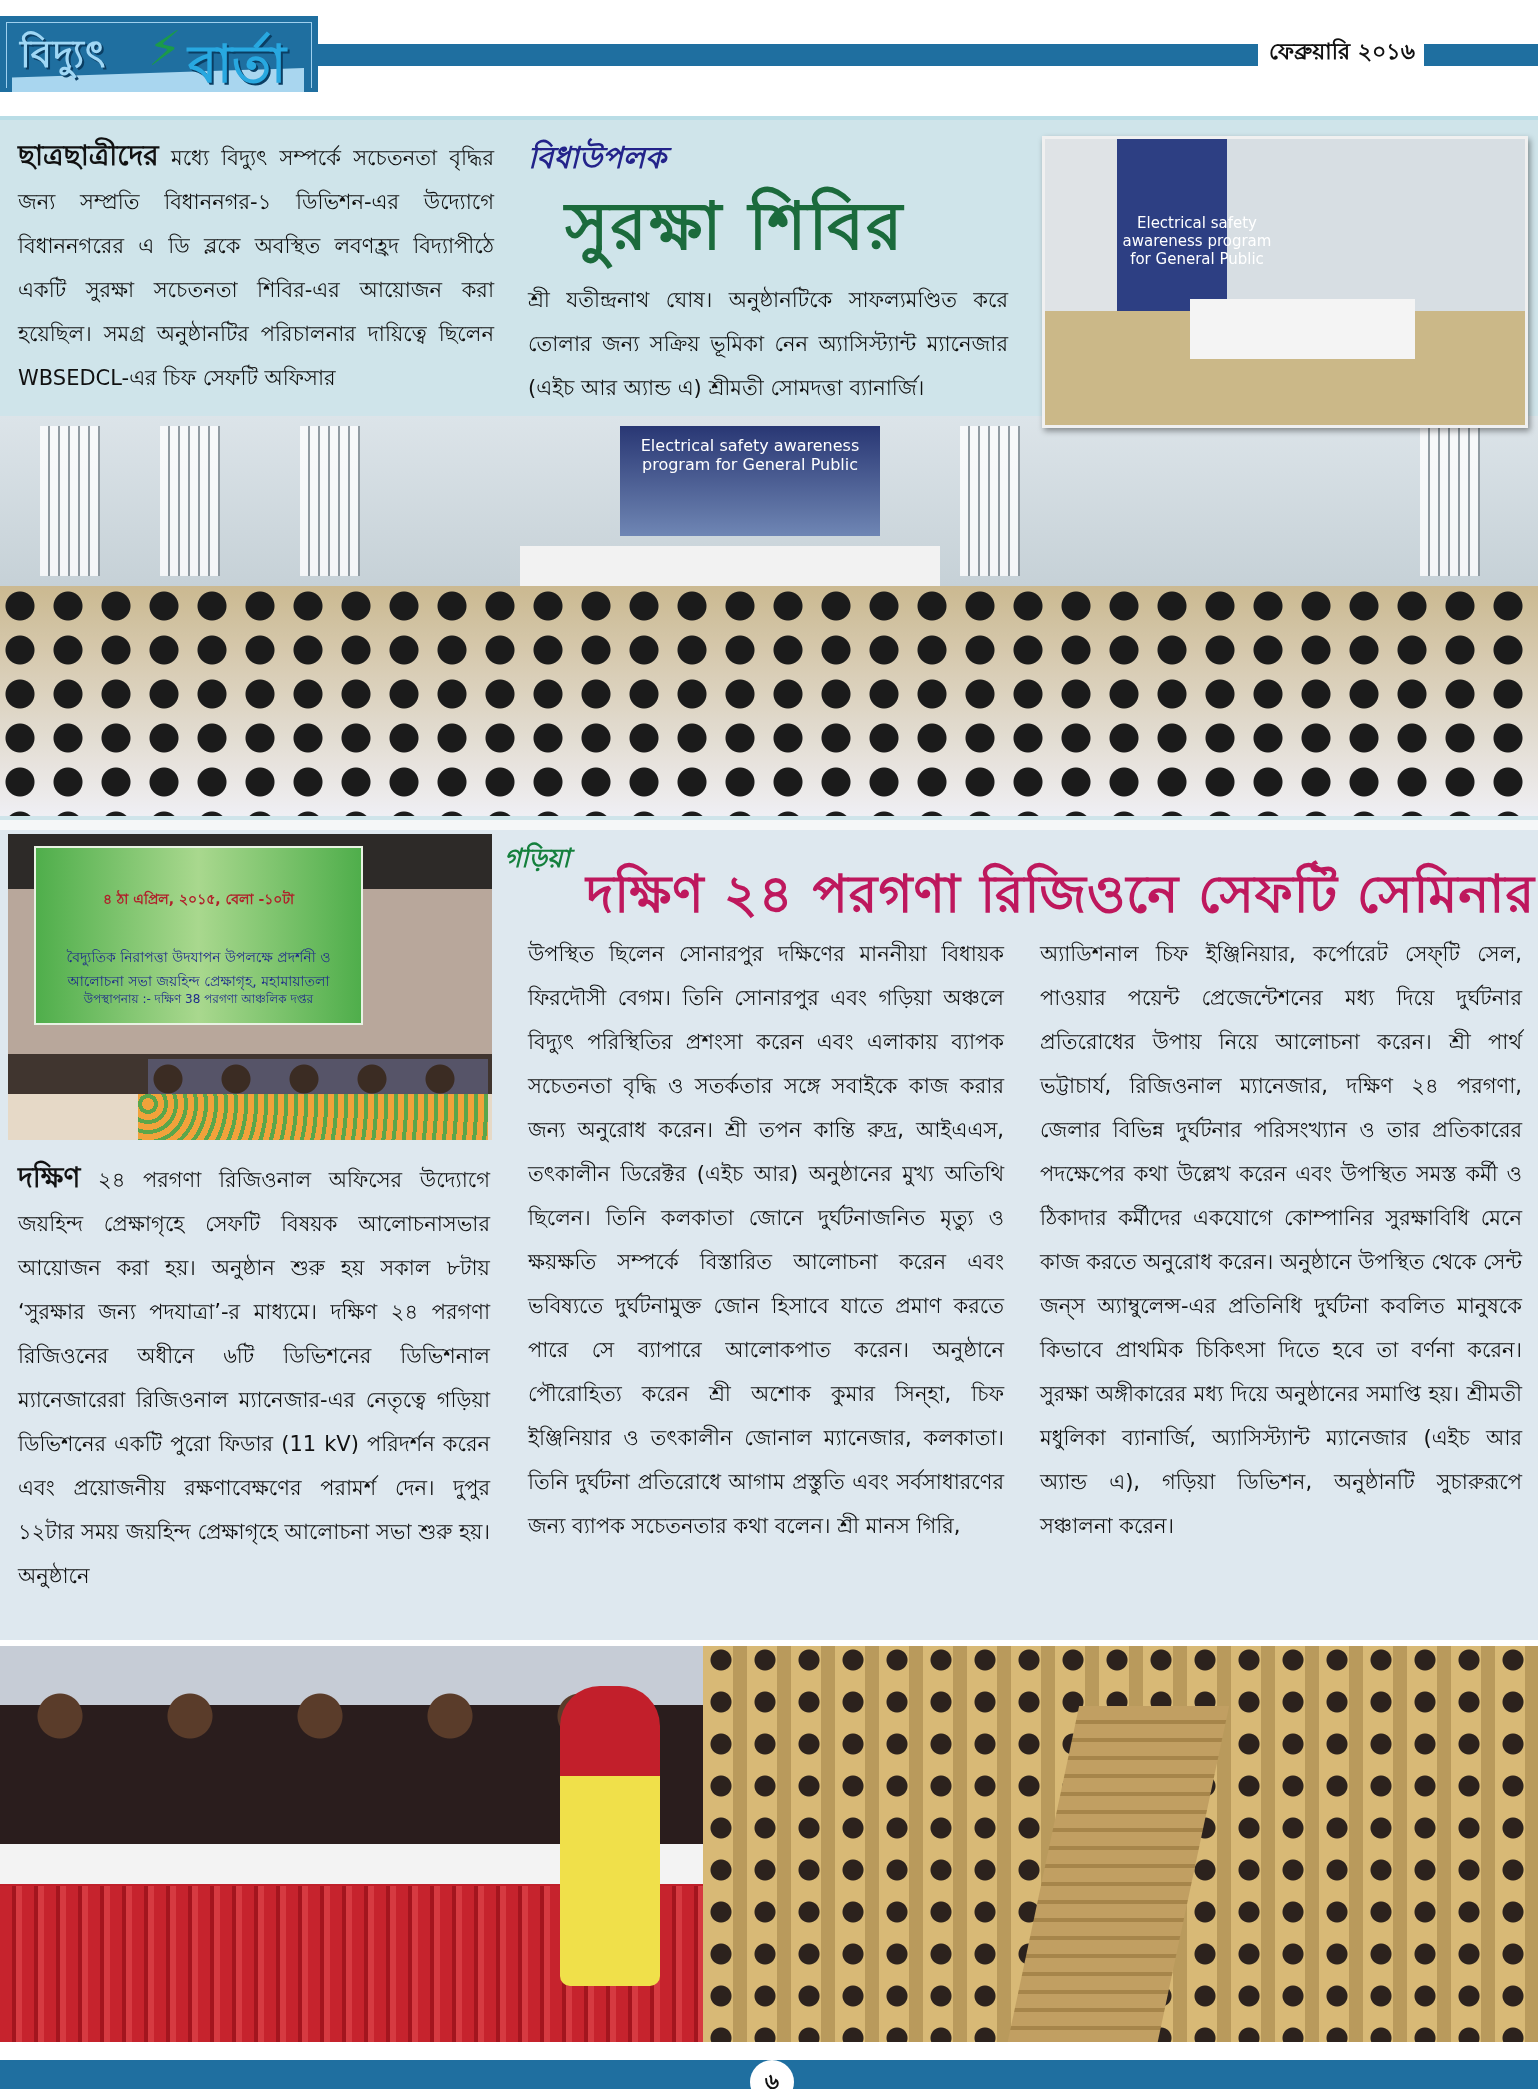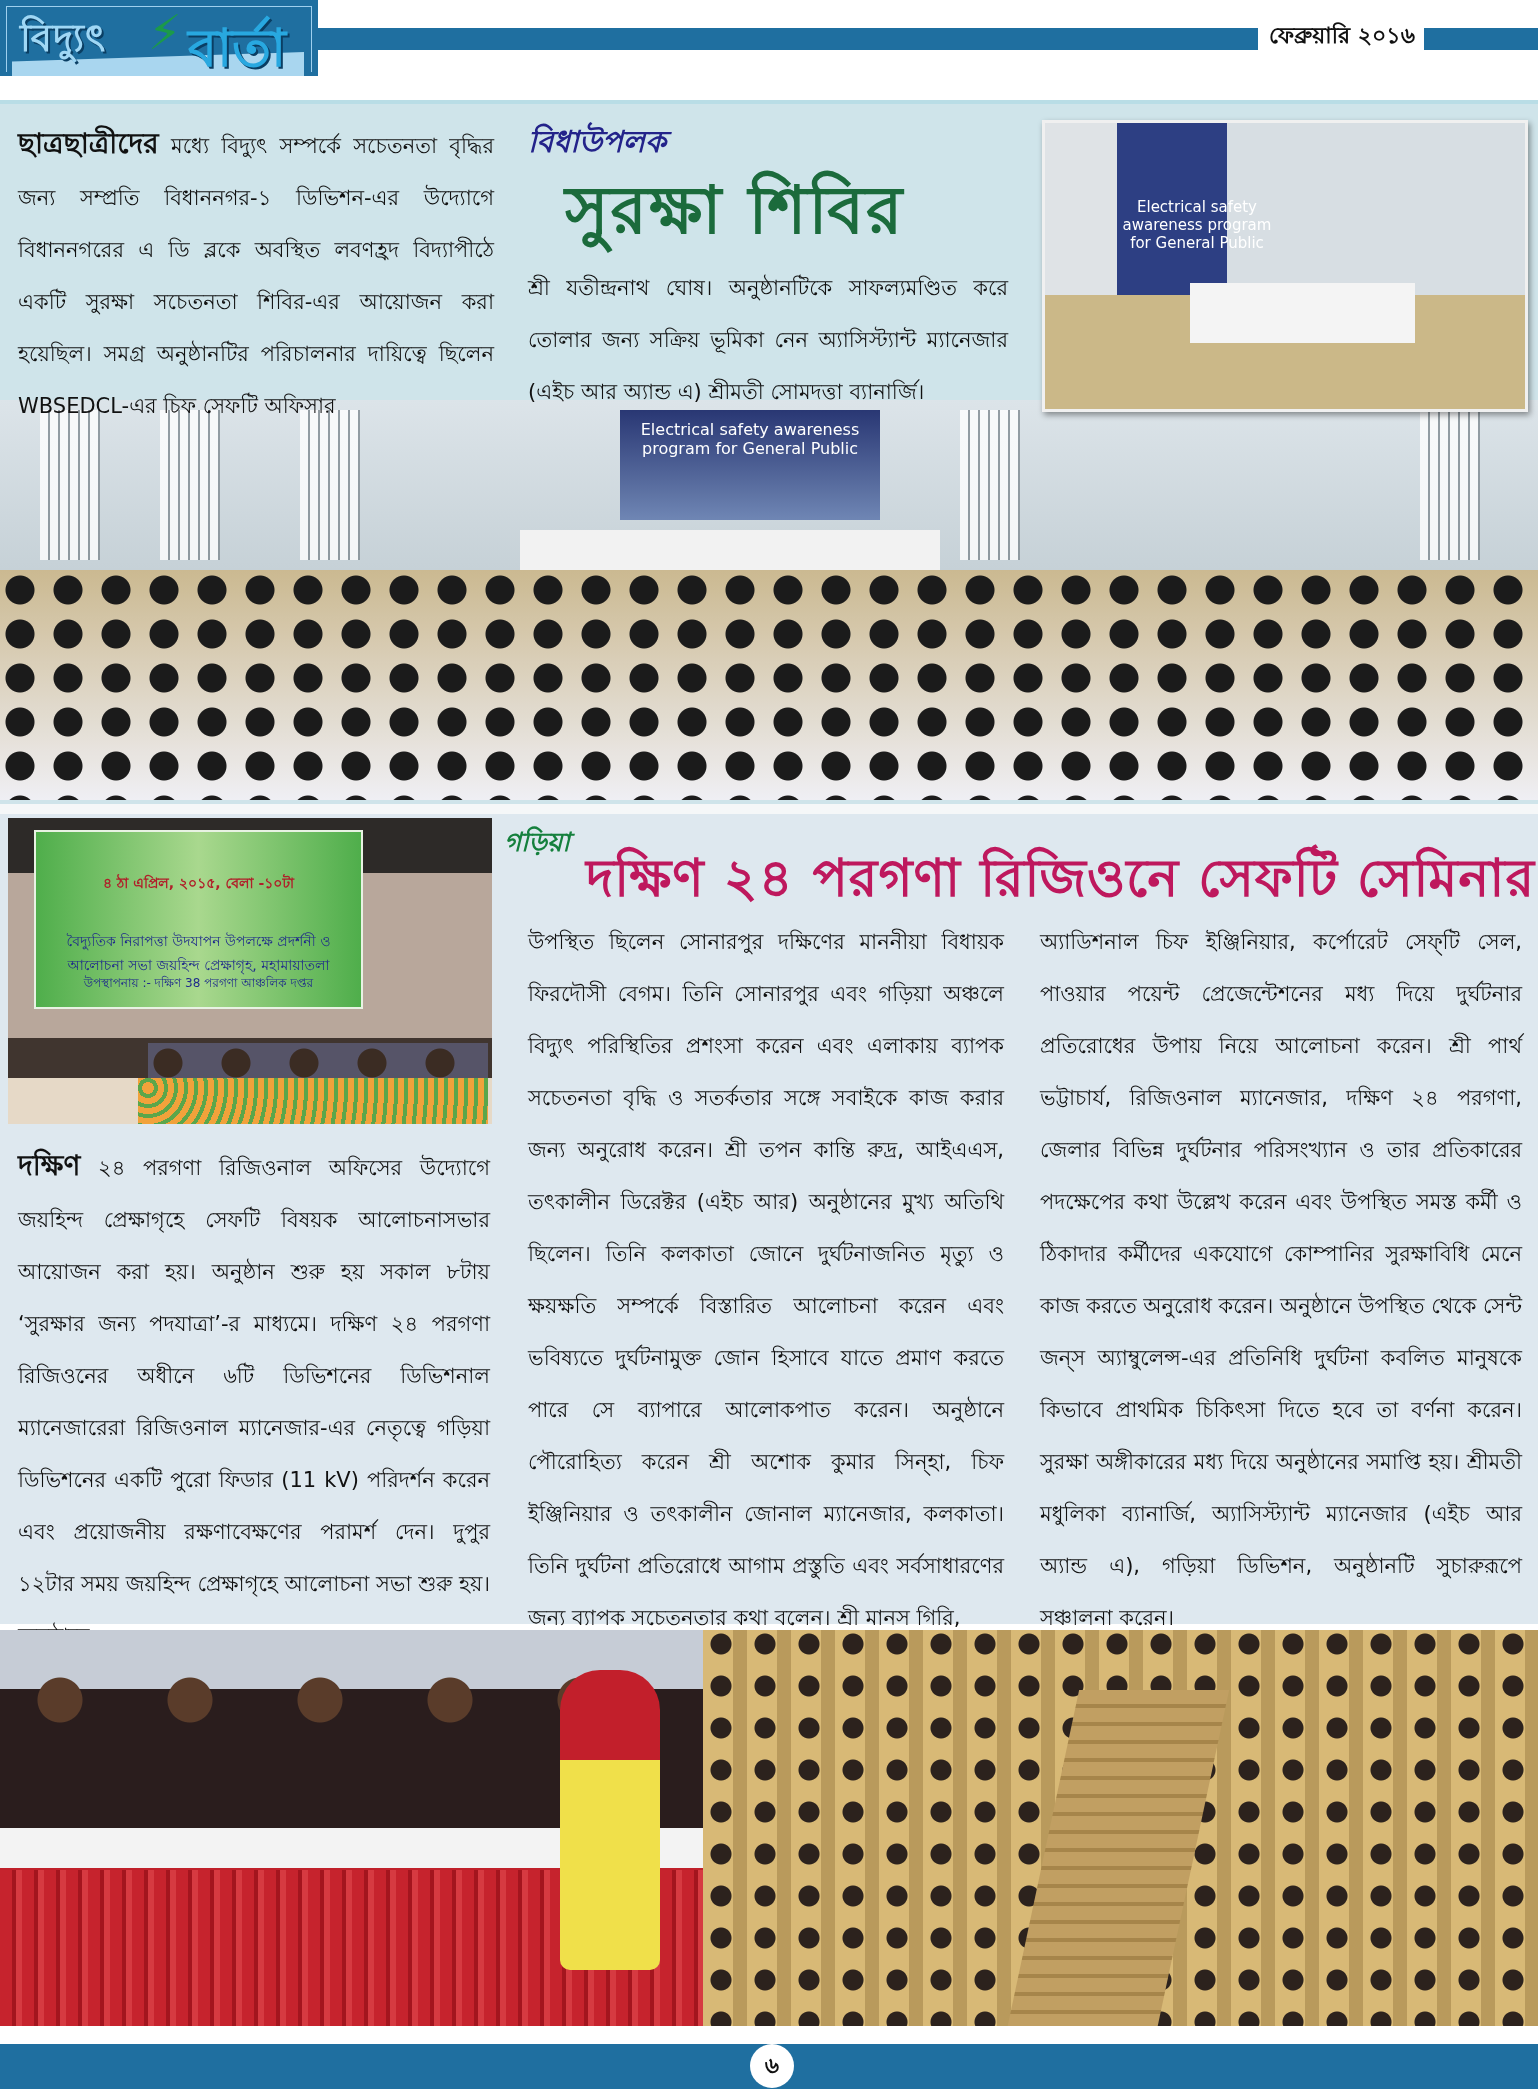--- a/index.html
+++ b/index.html
@@ -1,17 +1,17 @@
 <!DOCTYPE html>
 <html><head>
 <meta charset="utf-8">
 <style>
   html, body { margin:0; padding:0; }
   body { width:1538px; height:2089px; position:relative; background:#ffffff; font-family:"DejaVu Sans", sans-serif; overflow:hidden; color:#111; }
-  .abs { position:absolute; }
+  .abs { position:absolute;margin-top:16px; }
   
   .masthead { left:0; top:0; width:318px; height:76px; background:#1f6fa0; }
   .masthead-inner { position:absolute; left:6px; top:6px; right:6px; bottom:4px; border:1px solid #9fd0ee; border-bottom:none; }
   .logo-wave { position:absolute; left:12px; right:14px; bottom:0; height:24px; background:#a9d6ef; clip-path:polygon(0 40%,100% 0,100% 100%,0 100%); }
   .logo-text { position:absolute; left:20px; top:8px; font-family:"DejaVu Sans", sans-serif; font-weight:bold; font-size:38px; color:#9fd7f5; letter-spacing:1px; text-shadow:2px 2px 0 #0a3e63; }
   .logo-bolt { position:absolute; left:148px; top:4px; font-size:48px; color:#1b9a4a; }
   .logo-text2 { position:absolute; left:188px; top:8px; font-weight:bold; font-size:52px; color:#28a8e0; text-shadow:2px 2px 0 #0a3e63; }
   .header-bar-left { left:318px; top:28px; width:940px; height:22px; background:#1f6fa0; }
   .header-date { left:1262px; top:18px; width:160px; height:36px; font-size:22px; font-weight:bold; text-align:center; line-height:36px; color:#111; }
   .header-bar-right { left:1424px; top:28px; width:114px; height:22px; background:#1f6fa0; }
@@ -27,21 +27,21 @@
       linear-gradient(#d7dfe6, #b9c2c9); filter:saturate(0.9); }
   .photo-classroom .wall { position:absolute; left:0; top:0; width:100%; height:170px; background:linear-gradient(#dbe4ea,#c5d1d8); }
   .photo-classroom .window { position:absolute; top:10px; width:60px; height:150px; background:repeating-linear-gradient(90deg,#fff 0 8px,#7f8b93 8px 10px); opacity:.8; }
   .photo-classroom .crowd { position:absolute; left:0; top:170px; width:100%; height:230px;
      background:
       radial-gradient(circle at 20px 20px, #1b1b1b 14px, transparent 15px) 0 0/48px 44px,
       linear-gradient(#cdb98c, #efeff4); }
   .photo-classroom .banner { position:absolute; left:620px; top:10px; width:260px; height:110px; background:linear-gradient(#27377a,#6d86b9); color:#fff; font-size:16px; text-align:center; padding-top:10px; box-sizing:border-box; }
   .photo-classroom .table { position:absolute; left:520px; top:130px; width:420px; height:60px; background:#f2f2f2; }
 
-  .body-text { font-size:21px; line-height:52px; text-align:justify; color:#111; }
+  .body-text { font-size:21px; line-height:44px; text-align:justify; color:#111; }
   .body-text .lead { font-weight:bold; font-size:28px; }
   .sec1-lead-text { left:18px; top:118px; width:476px; }
   .sec1-kicker { left:528px; top:118px; font-size:30px; font-weight:bold; font-style:italic; color:#23238a; }
   .sec1-title { left:565px; top:160px; font-size:66px; font-weight:bold; color:#1b6b3c; letter-spacing:2px; }
   .sec1-right-text { left:528px; top:262px; width:480px; }
   .photo-inset1 { left:1042px; top:120px; width:480px; height:286px; border:3px solid #f0f0f0; box-shadow:2px 3px 6px rgba(0,0,0,.4);
       background:
         linear-gradient(180deg, transparent 60%, #cbb888 60%),
         linear-gradient(90deg, #dfe3e6 0 15%, #2d3f83 15% 38%, #d7dee3 38% 100%); }
   .photo-inset1 .ban { position:absolute; left:72px; top:30px; width:160px; height:135px; color:#fff; font-size:15px; text-align:center; padding-top:45px; box-sizing:border-box; }

